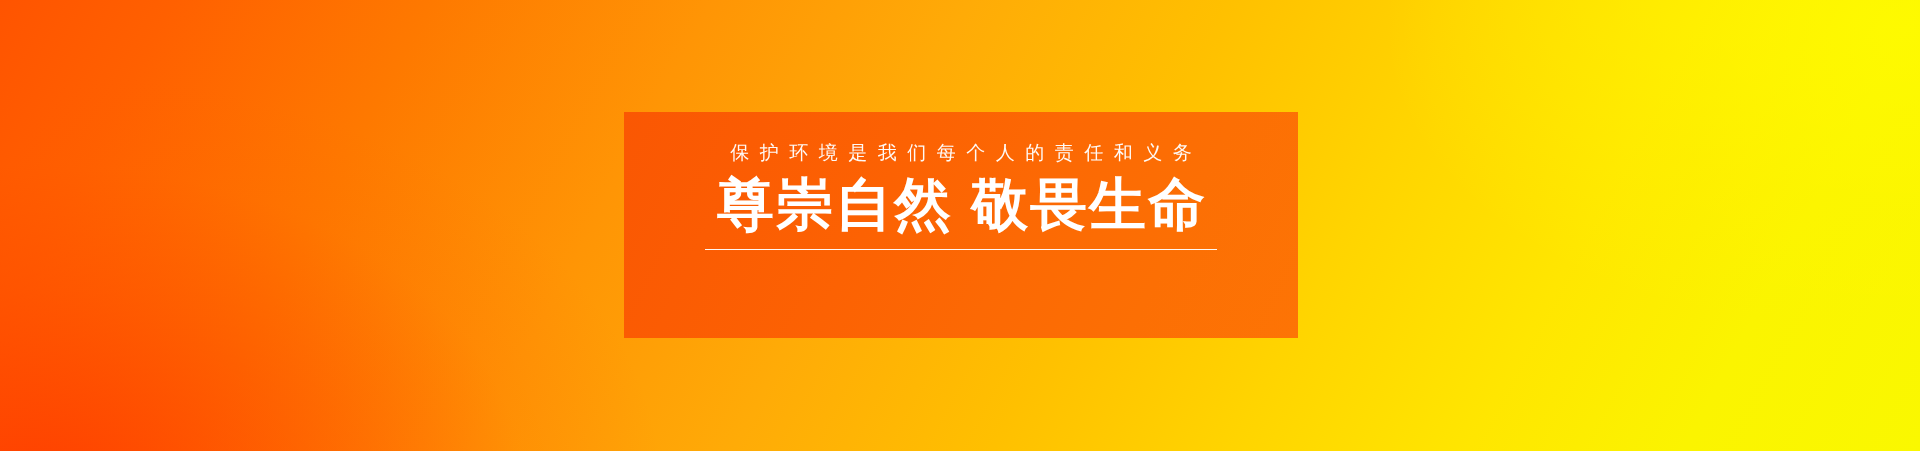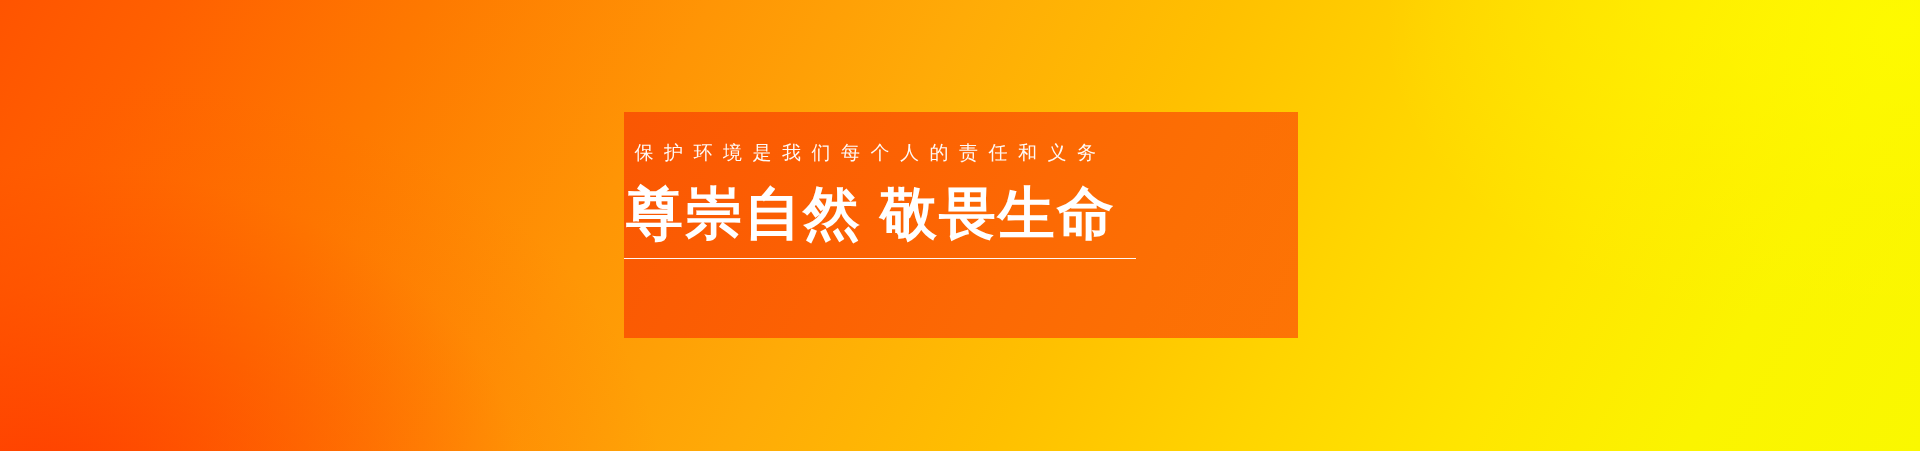--- a/index.html
+++ b/index.html
@@ -61,21 +61,21 @@
     height: 226px;
     background: linear-gradient(116deg,
       #fa5703 0%,
       #fb5c03 18%,
       #fc6203 38%,
       #fc6904 58%,
       #fc6f04 78%,
       #fd7405 100%);
     display: flex;
     flex-direction: column;
-    align-items: flex-start;
+    align-items: center;
     justify-content: flex-start;
     box-sizing: border-box;
     padding-top: 30px;
   }
 
   
   #eyebrow-text {
     color: #ffffff;
     font-size: 19px;
     line-height: 22px;
@@ -88,21 +88,21 @@
 
   
   #headline-text {
     color: #ffffff;
     font-size: 57px;
     line-height: 66px;
     font-weight: 700;
     letter-spacing: 2px;
     text-indent: 2px;
     white-space: pre;
-    margin-top: 16px;
+    margin-top: 7px;
   }
 
   
   #divider-rule {
     width: 512px;
     height: 1px;
     background: #ffffff;
     opacity: 0.95;
     margin-top: 12px;
   }

